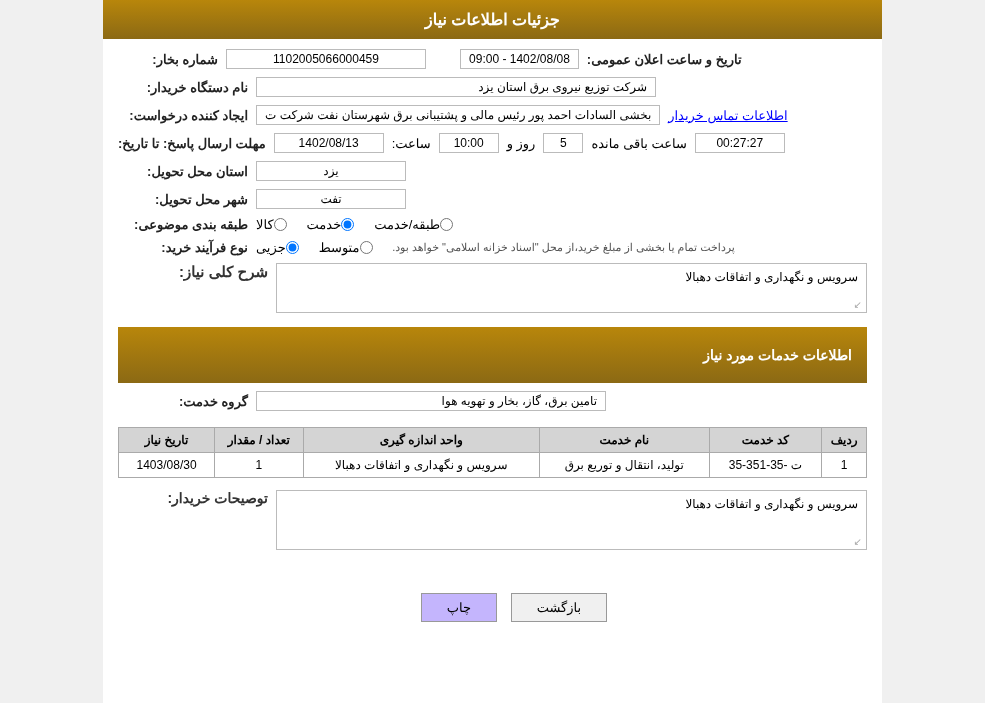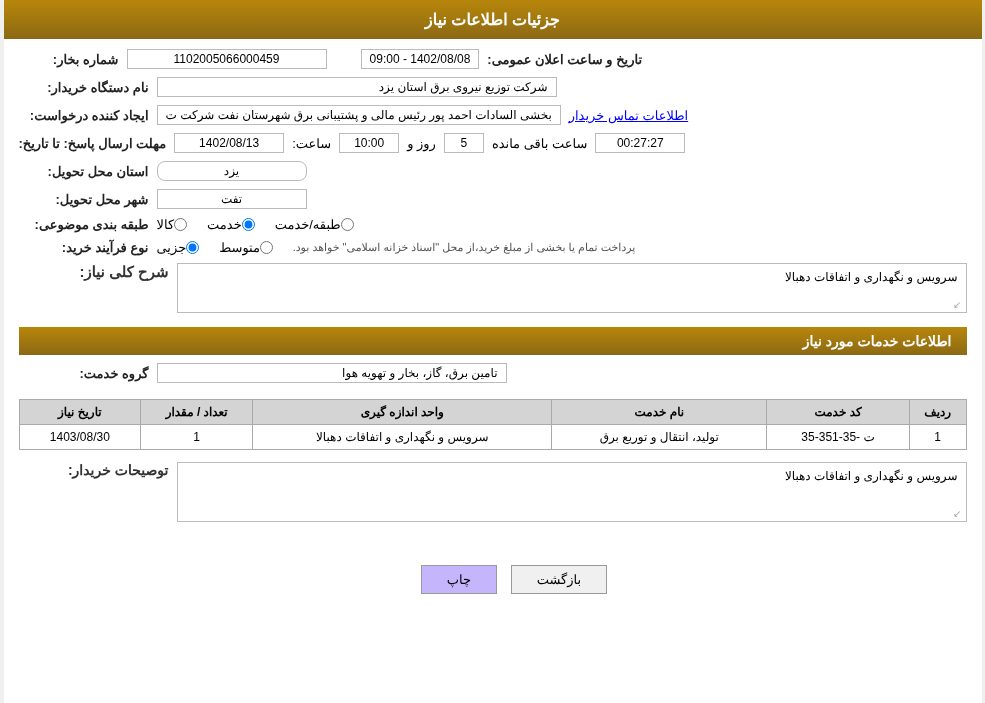--- a/index.html
+++ b/index.html
@@ -4,21 +4,21 @@
   <style>
     * { box-sizing: border-box; margin: 0; padding: 0; }
     body {
       font-family: Tahoma, Arial, sans-serif;
       font-size: 13px;
       background: #f0f0f0;
       direction: rtl;
     }
 
     .page-wrapper {
-      width: 978px;
+      width: 779px;
       min-height: 703px;
       background: #fff;
       margin: 0 auto;
     }
 
     
     .page-header {
       background: linear-gradient(to bottom, #b8860b, #8b6914);
       color: #fff;
       text-align: center;
@@ -167,21 +167,21 @@
       <span>ساعت باقی مانده</span>
       <span class="value-box" style="min-width:40px;">5</span>
       <span>روز و</span>
       <span class="value-box" style="min-width:60px;">10:00</span>
       <span>ساعت:</span>
       <span class="value-box" style="min-width:110px;">1402/08/13</span>
       <span class="label">مهلت ارسال پاسخ: تا تاریخ:</span>
     </div>
 
     <div class="info-row">
-      <span class="value-box" style="min-width:150px;border-radius:8px;">یزد</span>
+      <span class="value-box" style="min-width:150px;">یزد</span>
       <span class="label">استان محل تحویل:</span>
     </div>
 
     <div class="info-row">
       <span class="value-box" style="min-width:150px;">تفت</span>
       <span class="label">شهر محل تحویل:</span>
     </div>
 
     <div class="info-row">
       <div class="radio-group">
@@ -218,21 +218,21 @@
     </div>
 
     <div class="info-row" style="align-items:flex-start;">
       <div style="flex:1;border:1px solid #bbb;background:#fff;min-height:50px;padding:6px 8px;text-align:right;font-size:12px;position:relative;">
         <span>سرویس و نگهداری و اتفاقات دهبالا</span>
         <div style="position:absolute;bottom:2px;right:4px;font-size:10px;color:#aaa;">↙</div>
       </div>
       <span class="label" style="font-size:15px;font-weight:bold;color:#333;min-width:150px;">شرح کلی نیاز:</span>
     </div>
 
-    <div style="background:linear-gradient(to bottom,#b8860b,#8b6914);color:#fff;padding:6px 15px;font-size:14px;font-weight:bold;margin:6px 0 4px 0;text-align:right;">
+    <div style="background:linear-gradient(to bottom,#b8860b,#8b6914);color:#fff;padding:20px 15px;font-size:14px;font-weight:bold;margin:6px 0 4px 0;text-align:right;">
       <span>اطلاعات خدمات مورد نیاز</span>
     </div>
 
     <div class="info-row">
       <span class="value-box" style="min-width:350px;text-align:right;">تامین برق، گاز، بخار و تهویه هوا</span>
       <span class="label">گروه خدمت:</span>
     </div>
 
     <table class="services-table">
       <thead>

